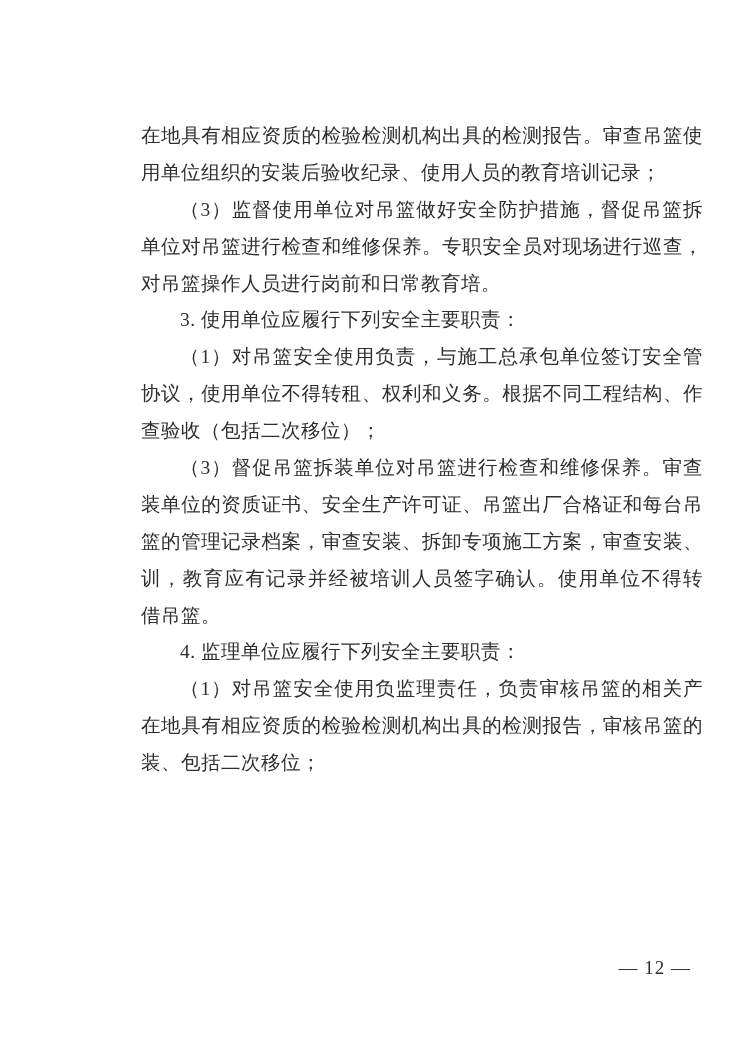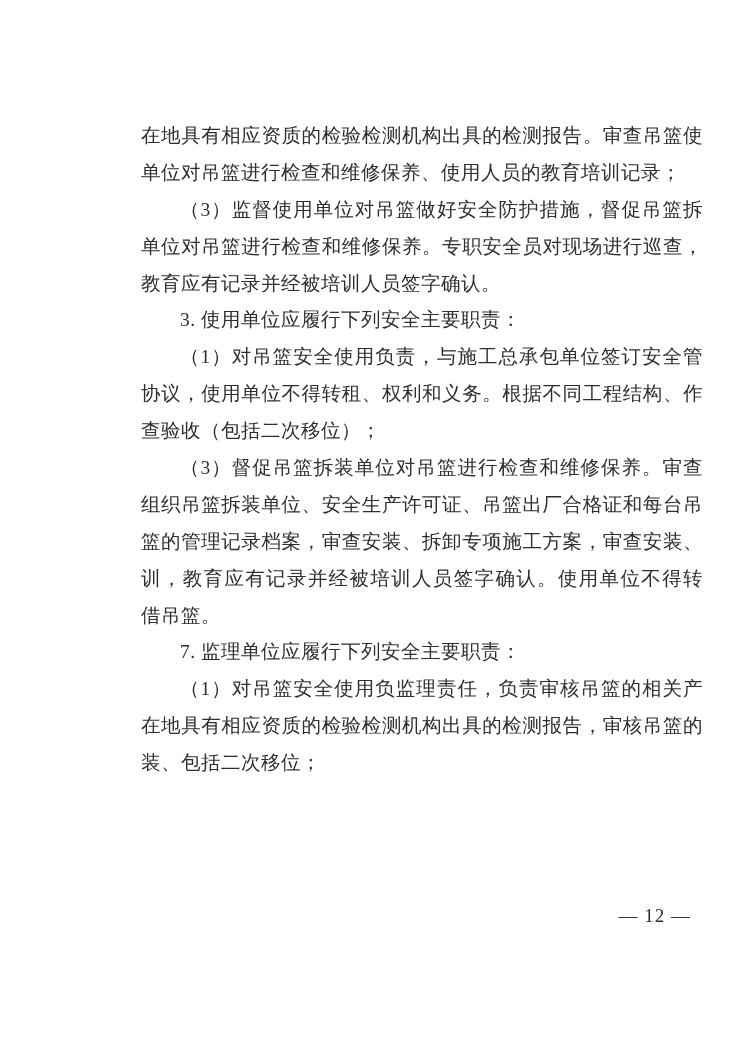--- a/index.html
+++ b/index.html
@@ -35,46 +35,46 @@
   }
   .line.end {
     text-align: left;
     text-align-last: left;
   }
   .line.indent {
     text-indent: 2em;
   }
   .page-number {
     position: absolute;
-    top: 905px;
+    top: 957px;
     right: 105px;
     font-size: 19px;
     letter-spacing: 1px;
     color: #2e2e2e;
     white-space: pre;
   }
 </style>
 </head>
 <body>
 
 <div class="page">
   <div class="text-block">
     <div class="line">在地具有相应资质的检验检测机构出具的检测报告。审查吊篮使</div>
-    <div class="line end">单位对吊篮进行检查和维修保养、使用人员的教育培训记录；</div>
+    <div class="line end">用单位组织的安装后验收纪录、使用人员的教育培训记录；</div>
     <div class="line indent">（3）监督使用单位对吊篮做好安全防护措施，督促吊篮拆装</div>
     <div class="line">单位对吊篮进行检查和维修保养。专职安全员对现场进行巡查，</div>
-    <div class="line end">教育应有记录并经被培训人员签字确认。</div>
+    <div class="line end">对吊篮操作人员进行岗前和日常教育培。</div>
     <div class="line indent end">3. 使用单位应履行下列安全主要职责：</div>
     <div class="line indent">（1）对吊篮安全使用负责，与施工总承包单位签订安全管理</div>
     <div class="line">协议，使用单位不得转租、权利和义务。根据不同工程结构、作业</div>
     <div class="line end">查验收（包括二次移位）；</div>
     <div class="line indent">（3）督促吊篮拆装单位对吊篮进行检查和维修保养。审查拆</div>
-    <div class="line">组织吊篮拆装单位、安全生产许可证、吊篮出厂合格证和每台吊</div>
+    <div class="line">装单位的资质证书、安全生产许可证、吊篮出厂合格证和每台吊</div>
     <div class="line">篮的管理记录档案，审查安装、拆卸专项施工方案，审查安装、</div>
     <div class="line">训，教育应有记录并经被培训人员签字确认。使用单位不得转租、</div>
     <div class="line end">借吊篮。</div>
-    <div class="line indent end">7. 监理单位应履行下列安全主要职责：</div>
+    <div class="line indent end">4. 监理单位应履行下列安全主要职责：</div>
     <div class="line indent">（1）对吊篮安全使用负监理责任，负责审核吊篮的相关产品</div>
     <div class="line">在地具有相应资质的检验检测机构出具的检测报告，审核吊篮的安</div>
     <div class="line end">装、包括二次移位；</div>
   </div>
   <div class="page-number">— 12 —</div>
 </div>
 
 </body></html>

